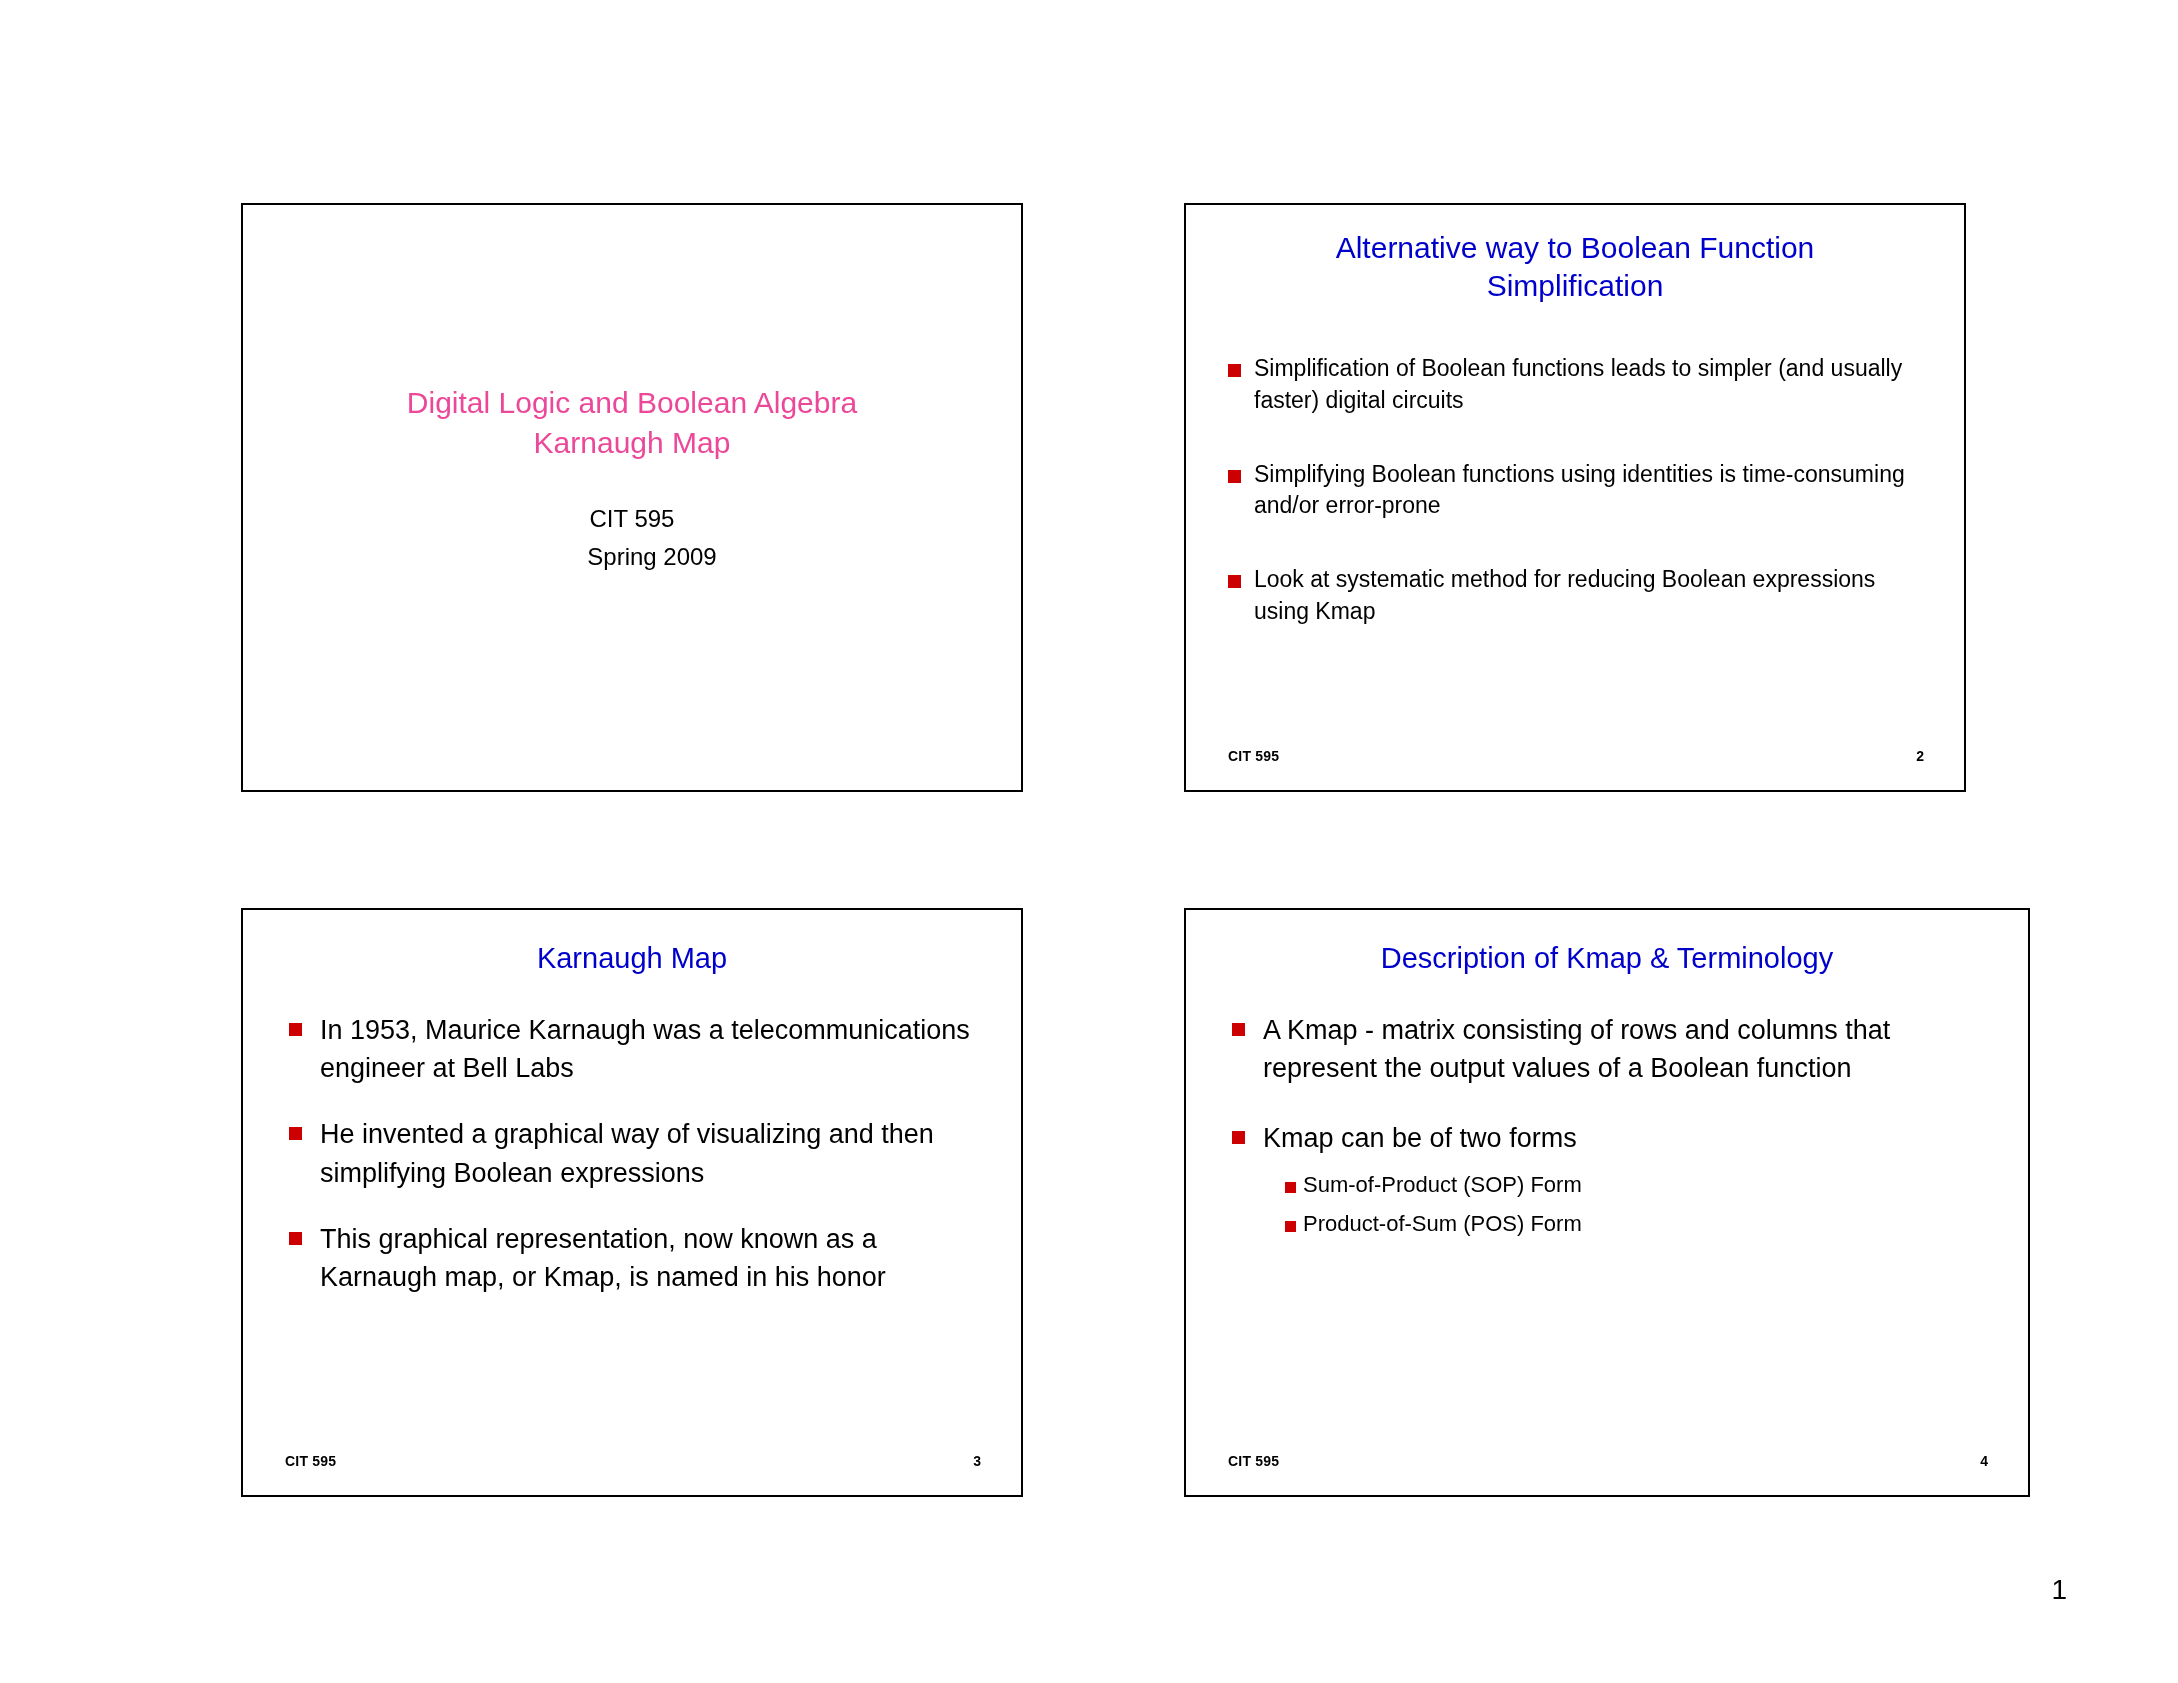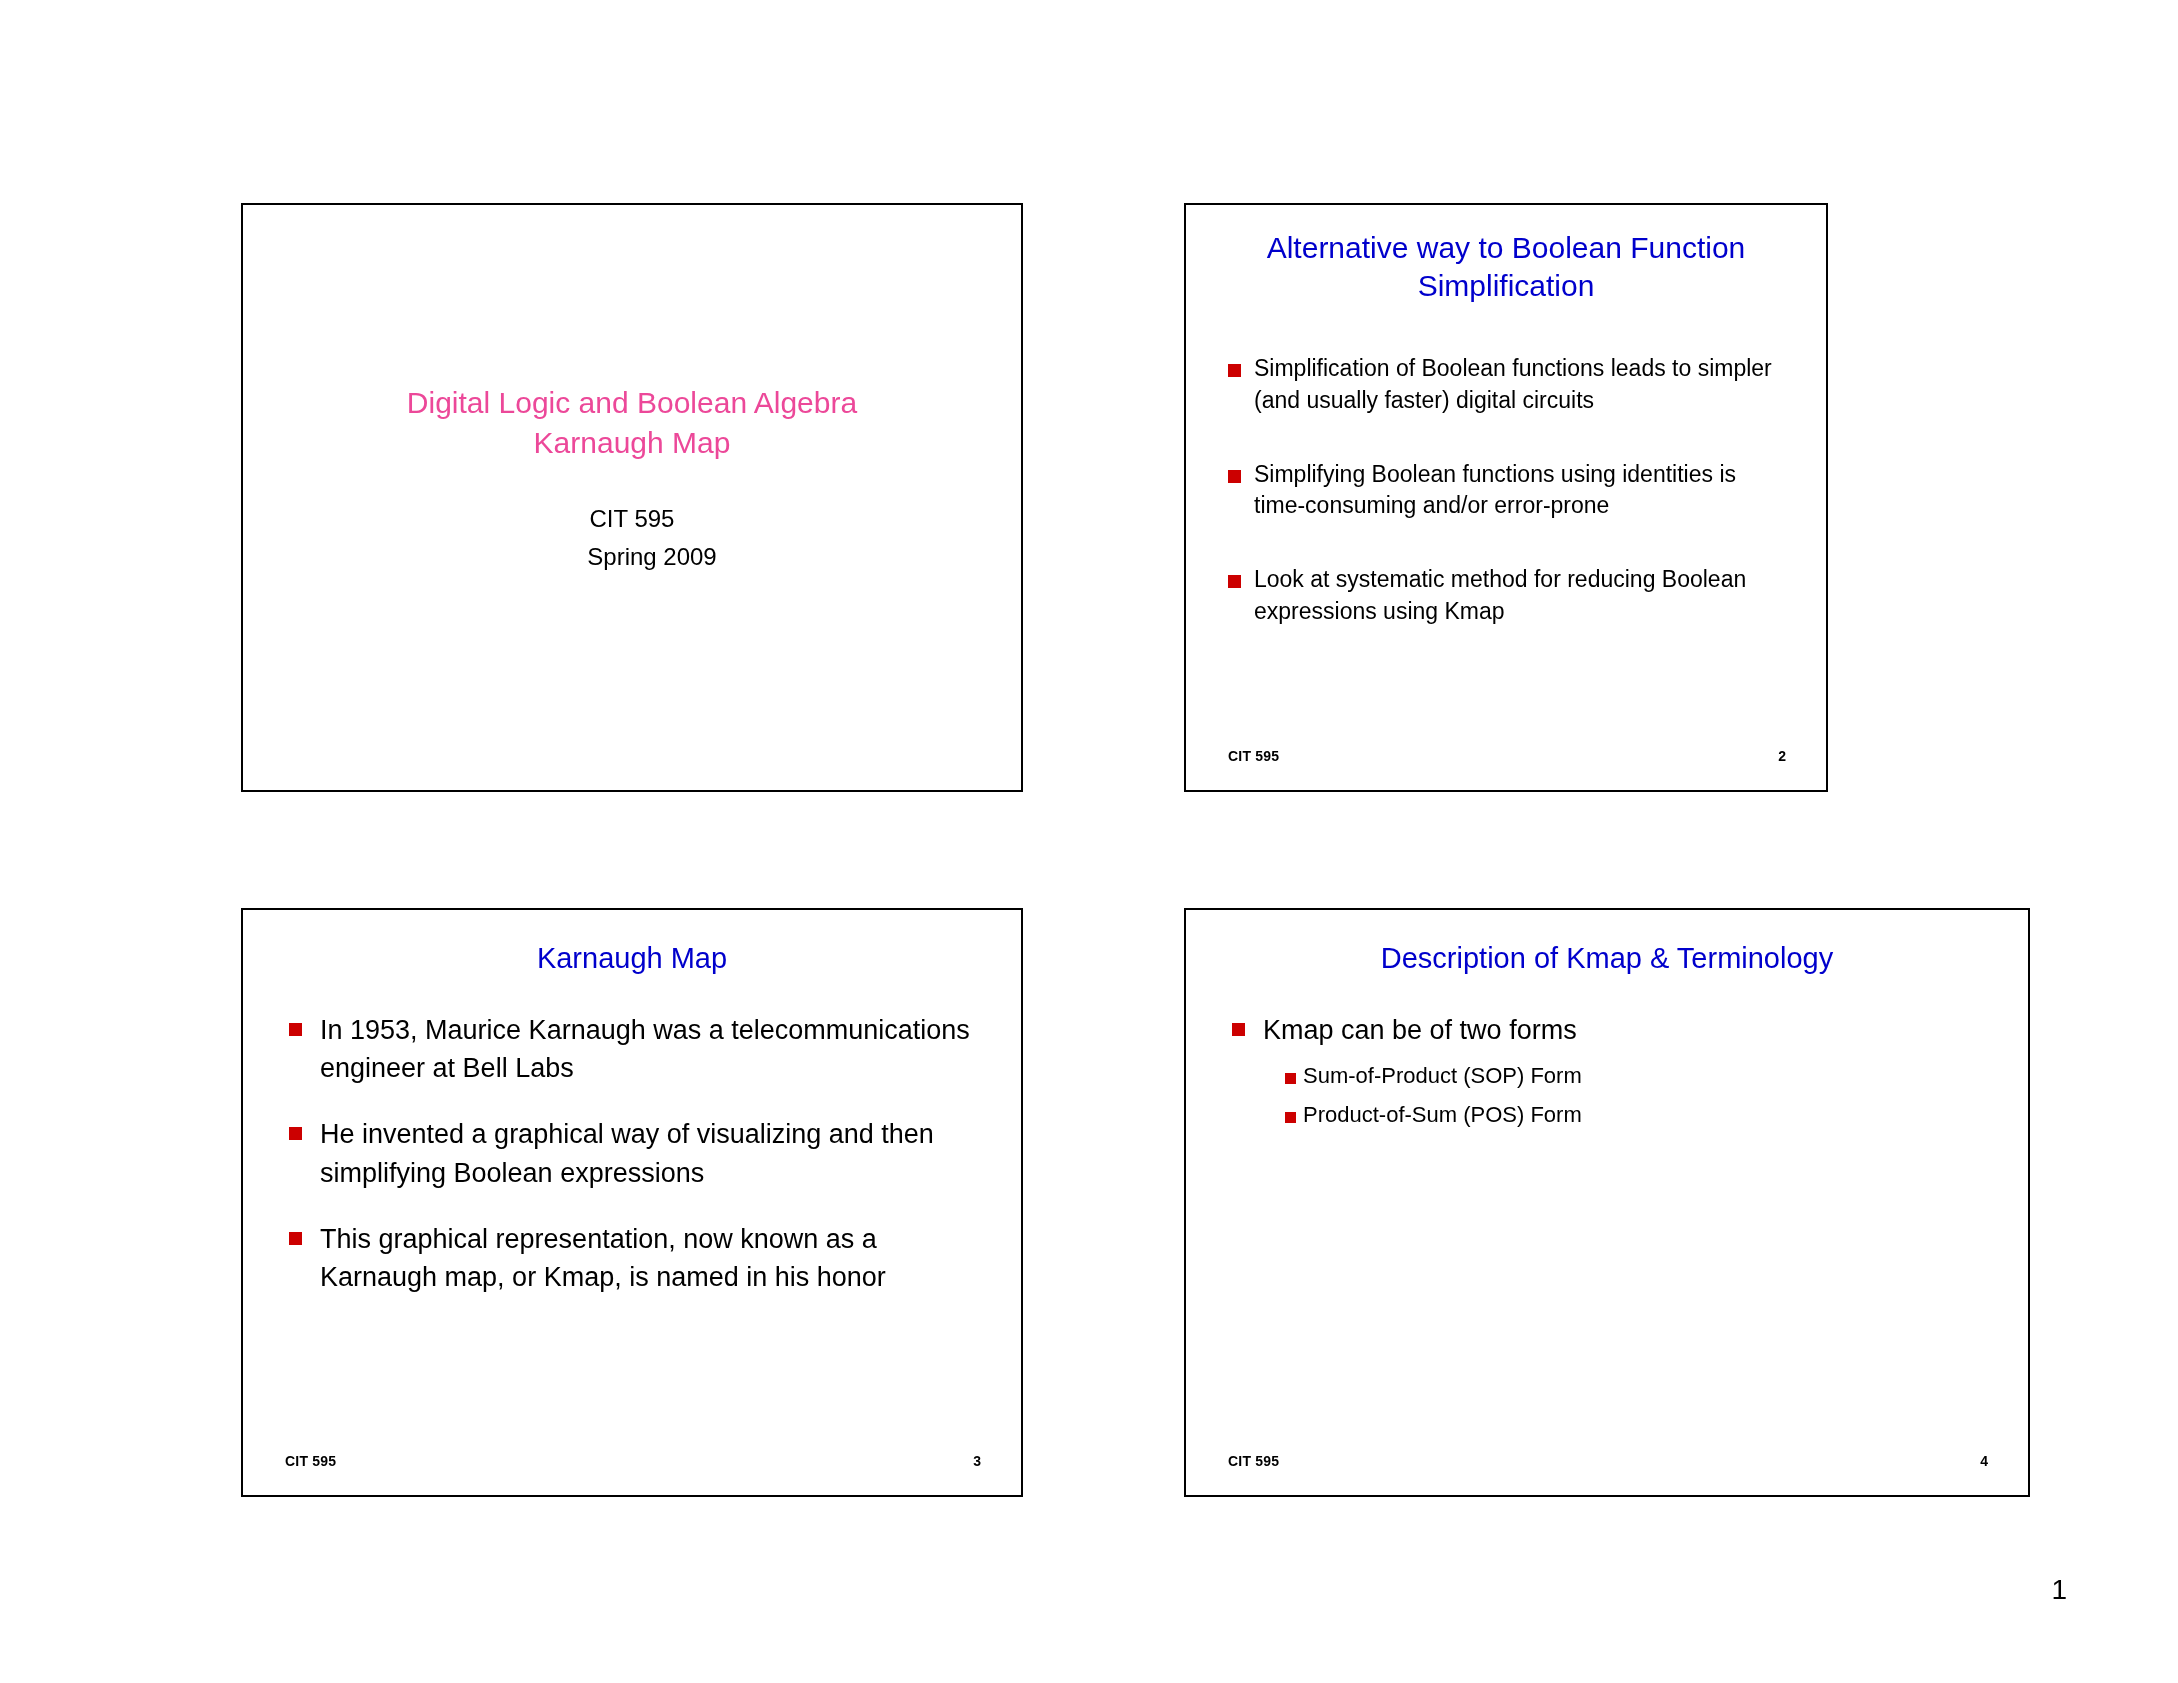--- a/index.html
+++ b/index.html
@@ -22,21 +22,21 @@
     background: #ffffff;
   }
   .slide {
     position: absolute;
     border: 2px solid #000000;
     background: #ffffff;
     box-sizing: border-box;
   }
   
   #slide-1 { left: 241px; top: 203px;  width: 782px; height: 589px; }
-  #slide-2 { left: 1184px; top: 203px; width: 644px; height: 589px; }
+  #slide-2 { left: 1184px; top: 203px; width: 782px; height: 589px; }
   #slide-3 { left: 241px; top: 908px;  width: 782px; height: 589px; }
   #slide-4 { left: 1184px; top: 908px; width: 846px; height: 589px; }
 
   .slide-title {
     color: #0000cc;
     text-align: center;
     font-size: 30px;
     line-height: 1.27;
     margin: 0;
     padding: 0 26px;
@@ -215,20 +215,21 @@
     </ul>
     <div class="footer-left">CIT 595</div>
     <div class="footer-right">3</div>
   </div>
 
   <div class="slide" id="slide-4">
     <div class="slide-title body-title-sm">Description of Kmap &amp; Terminology</div>
     <ul class="bullets">
       <li class="bullet">
         <span class="sq"></span>
+        <span>A Kmap - matrix consisting of rows and columns that represent the output values of a Boolean function</span>
       </li>
       <li class="bullet" style="margin-bottom:10px;">
         <span class="sq"></span>
         <span>Kmap can be of two forms</span>
         <ul class="subbullets">
           <li class="subbullet">
             <span class="sq"></span>
             <span>Sum-of-Product (SOP) Form</span>
           </li>
           <li class="subbullet">

